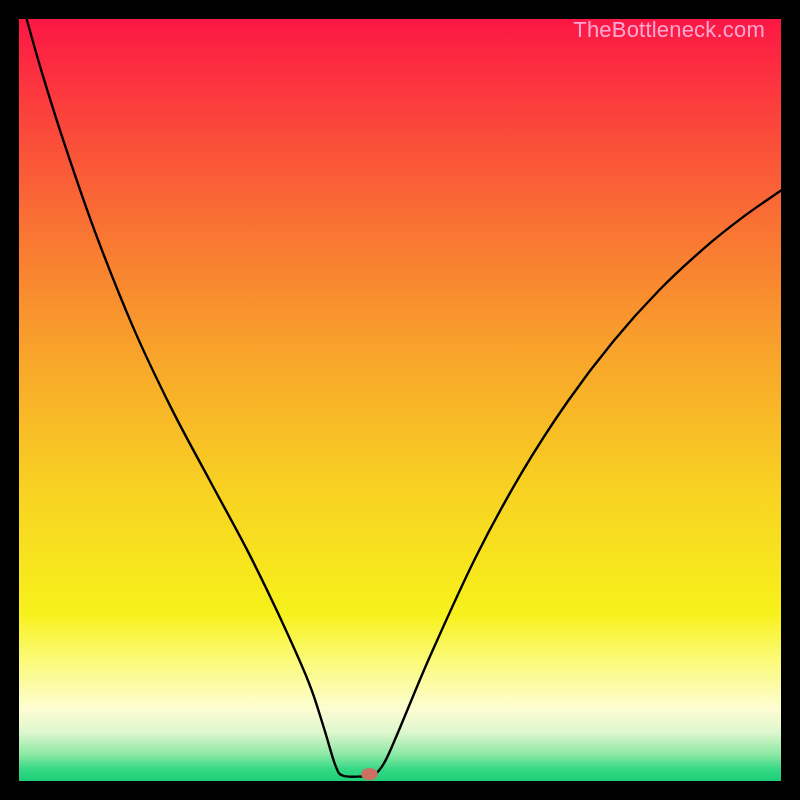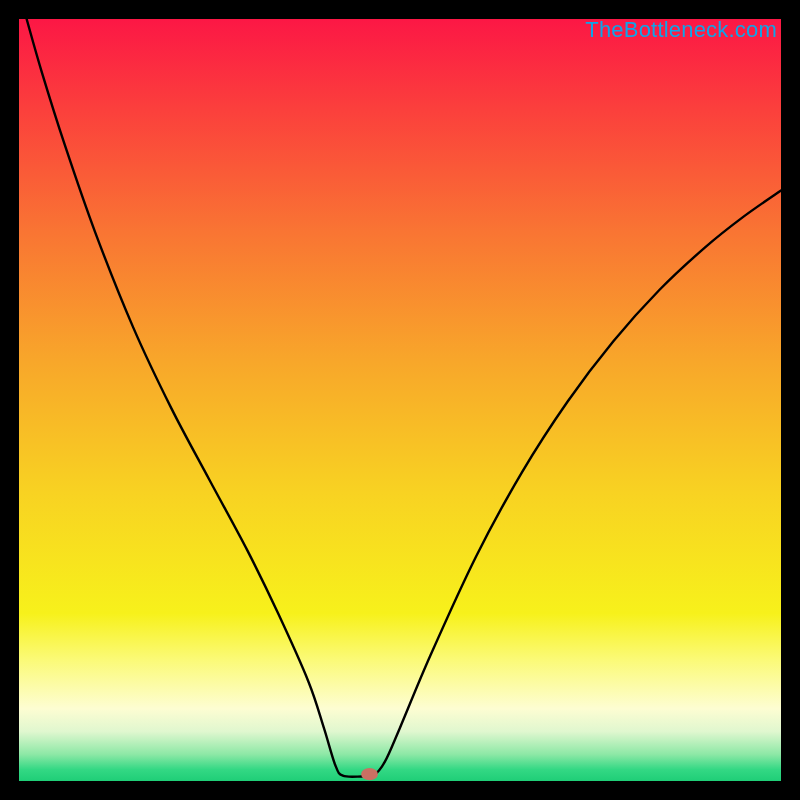--- a/index.html
+++ b/index.html
@@ -22,22 +22,22 @@
   .plot-area {
     position: absolute;
     left: 0;
     top: 0;
     width: 762px;
     height: 762px;
   }
   .watermark {
     position: absolute;
     top: -2px;
-    right: 4px;
-    color: #0ea5e9;
+    right: 16px;
+    color: #f9a8d4;
     font-size: 22px;
     font-weight: 500;
     letter-spacing: 0.2px;
   }
   svg { display: block; }
 </style>
 </head>
 <body>
 
 <div class="frame">

